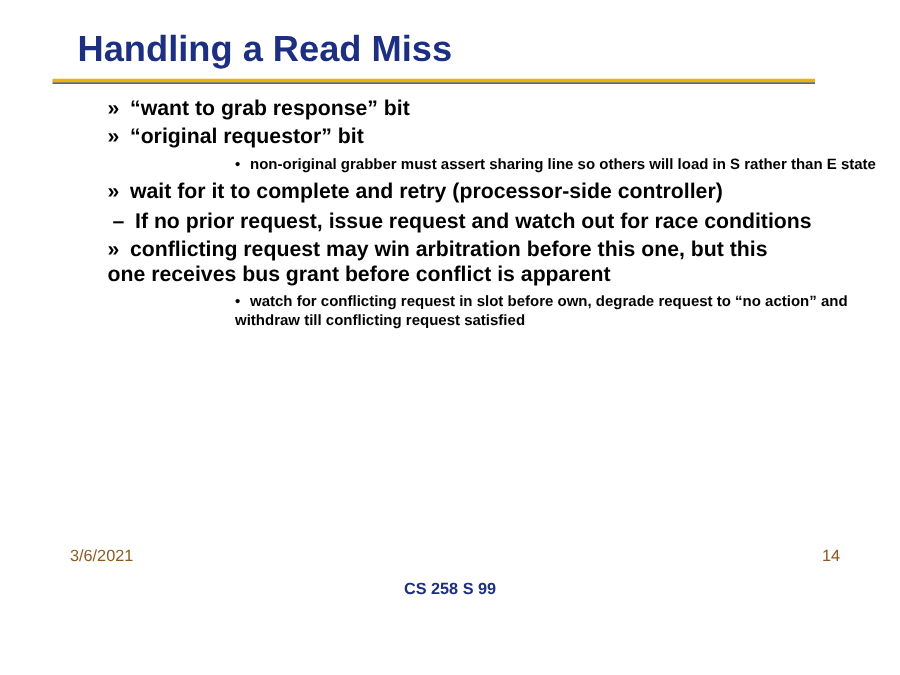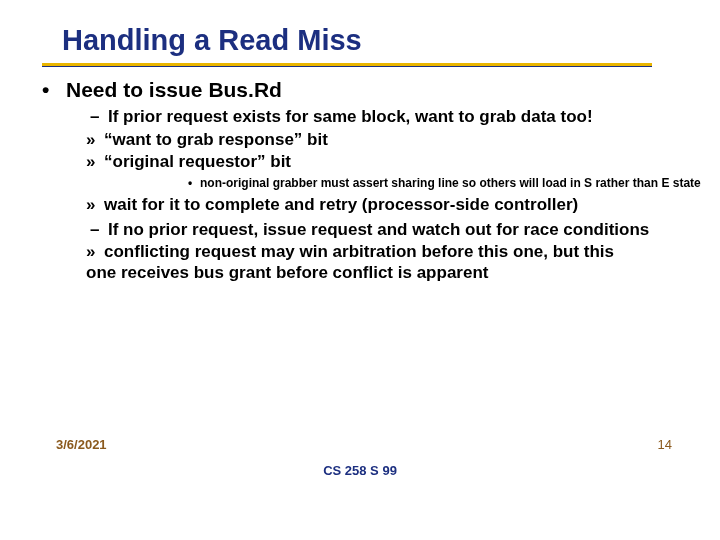--- a/index.html
+++ b/index.html
@@ -87,21 +87,21 @@
     position: absolute;
     bottom: 26px;
     left: 0;
     width: 720px;
     font-size: 13px;
   }
   .footer-date {
     position: absolute;
     left: 56px;
     color: #8b5a1e;
-    font-weight: bold;
+    font-weight: normal;
   }
   .footer-course {
     position: absolute;
     left: 0;
     width: 720px;
     text-align: center;
     color: #1c2f80;
     font-weight: bold;
     margin-top: 26px;
   }
@@ -117,28 +117,22 @@
 <body>
 
 <div class="slide">
 
   <div class="title">Handling a Read Miss</div>
   <div class="rule-yellow"></div>
   <div class="rule-dark"></div>
 
   <div class="content">
 
-    <div class="lvl1">
-      <span class="bullet">•</span><span>Need to issue Bus.Rd</span>
-    </div>
 
 
-    <div class="lvl2">
-      <span class="dash">–</span><span>If prior request exists for same block, want to grab data too!</span>
-    </div>
 
     <div class="lvl3">
       <span class="raquo">»</span><span>“want to grab response” bit</span>
     </div>
 
     <div class="lvl3">
       <span class="raquo">»</span><span>“original requestor”  bit</span>
     </div>
 
     <div class="lvl4">
@@ -151,20 +145,23 @@
     </div>
 
     <div class="lvl2">
       <span class="dash">–</span><span>If no prior request, issue request and watch out for race conditions</span>
     </div>
 
     <div class="lvl3" style="max-width:560px;">
       <span class="raquo">»</span><span>conflicting request may win arbitration before this one, but this one receives bus grant before conflict is apparent</span>
     </div>
 
+    <div class="lvl4">
+      <span class="dot">•</span><span>watch for conflicting request in slot before own, degrade request to “no action” and withdraw till conflicting request satisfied</span>
+    </div>
 
   </div>
 
   <div class="footer">
     <span class="footer-date">3/6/2021</span>
     <span class="footer-course">CS 258 S 99</span>
     <span class="footer-page">14</span>
   </div>
 
 </div>

